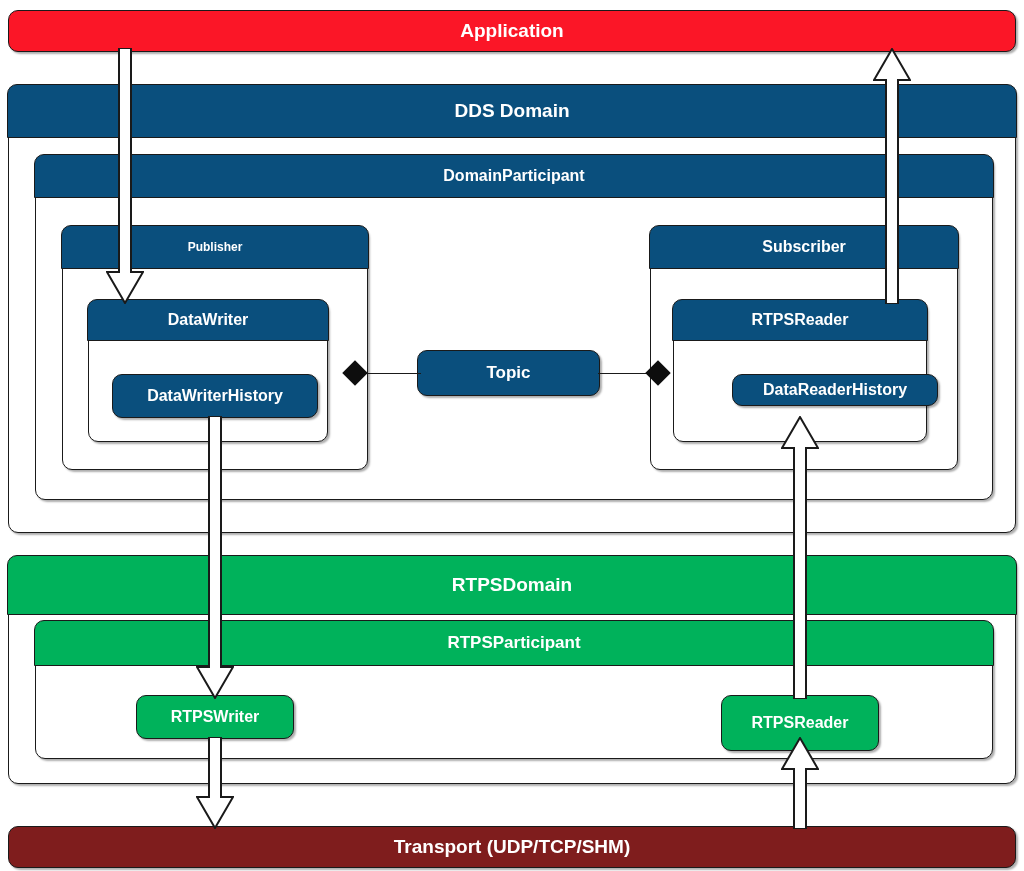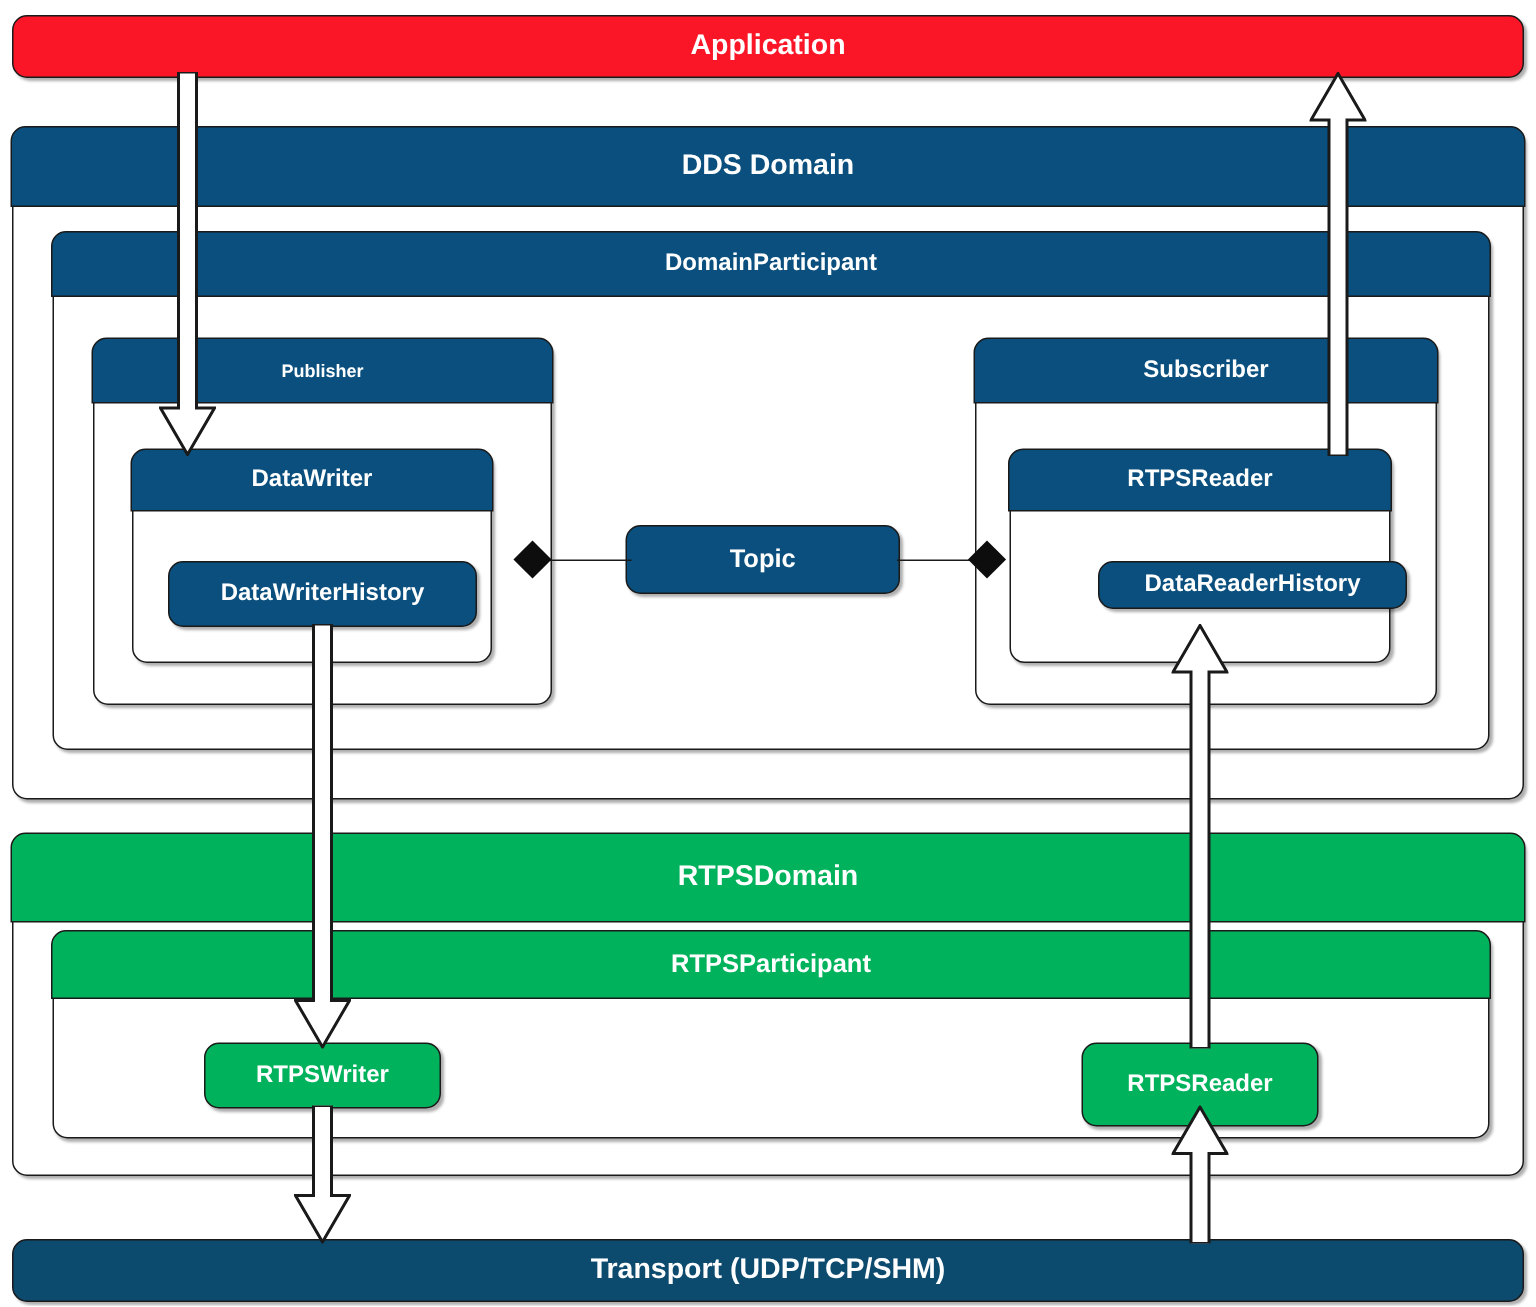--- a/index.html
+++ b/index.html
@@ -55,21 +55,21 @@
     font-weight: bold;
     border: 1.6px solid #1a1a1a;
     border-top-left-radius: 10px;
     border-top-right-radius: 10px;
     text-align: center;
   }
 
   .fill-red    { background: #fb1627; }
   .fill-blue   { background: #0a4f7d; }
   .fill-green  { background: #00b25b; }
-  .fill-orange { background: #0c4a6e; }
+  .fill-orange { background: #7f1d1d; }
 
   
   .hline {
     position: absolute;
     height: 0;
     border-top: 1.8px solid #1a1a1a;
   }
   .diamond {
     position: absolute;
     width: 18px;

